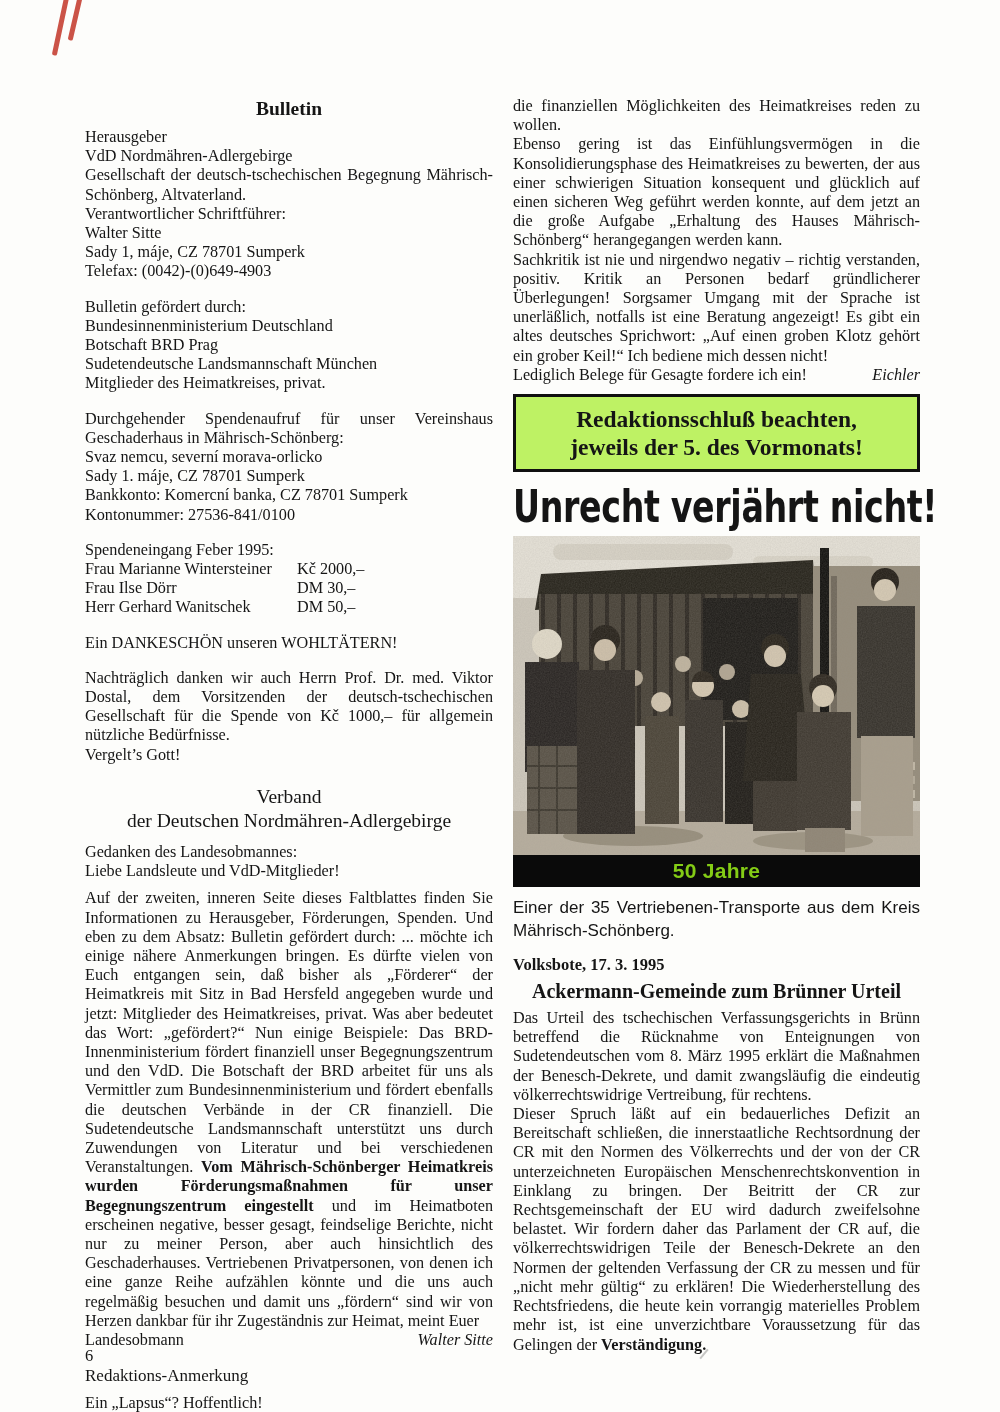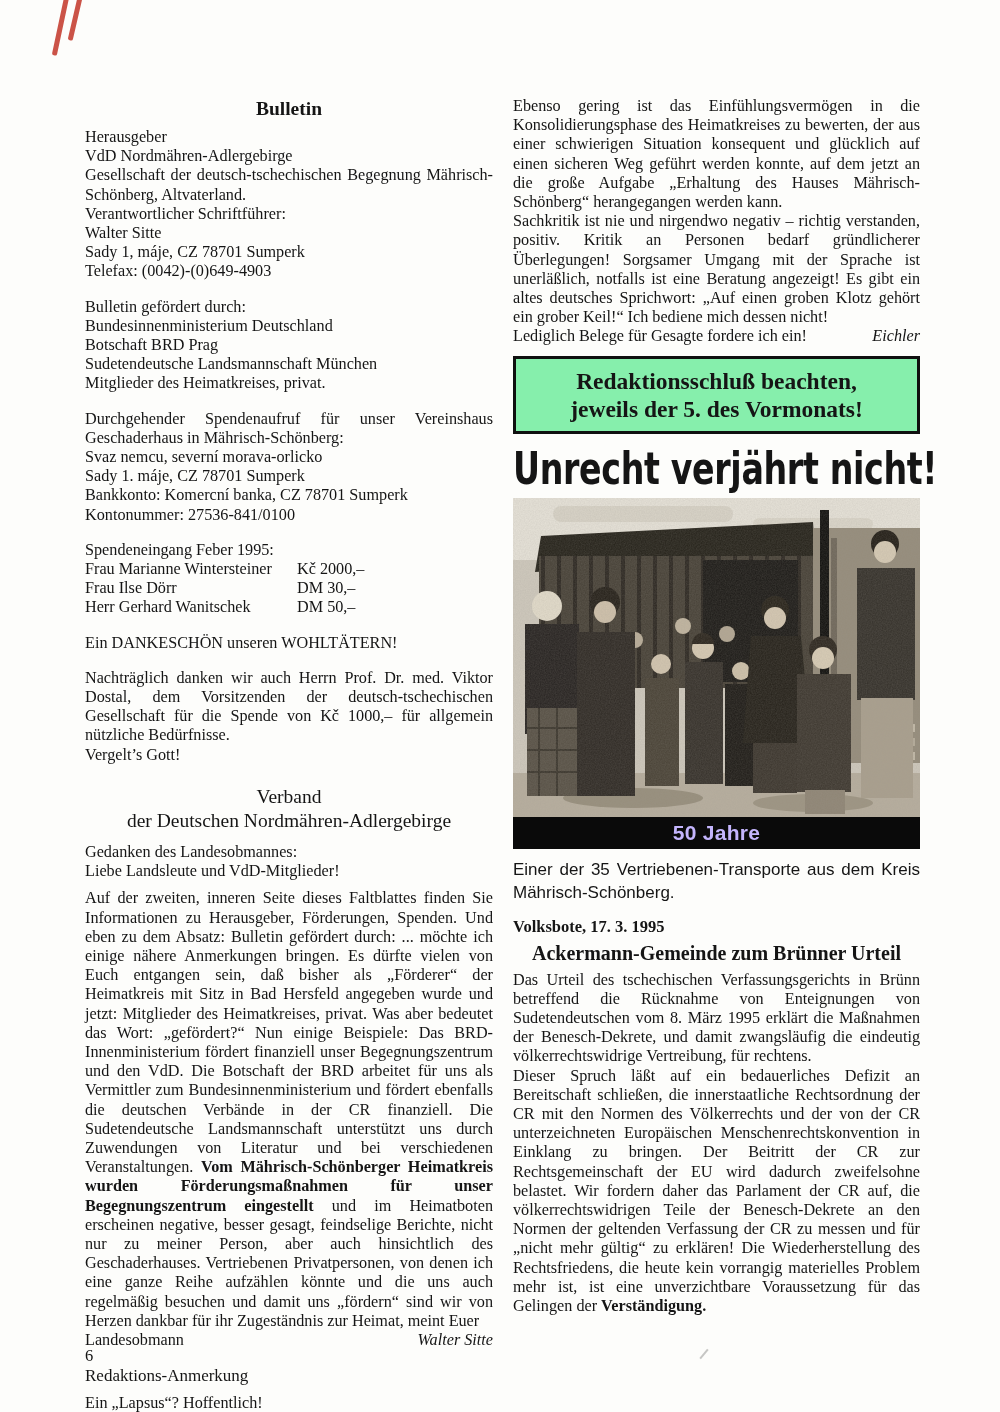--- a/index.html
+++ b/index.html
@@ -19,34 +19,34 @@
 
   .h-bulletin { text-align:center; font-weight:bold; font-size:19.5px; margin-bottom:8px; }
   .don-row { display:grid; grid-template-columns:212px 1fr; font-size:16.2px; line-height:19.2px; }
   .sig-line { display:flex; justify-content:space-between; font-size:16.2px; line-height:19.2px; }
   .sig { font-style:italic; }
 
   .verband-head { text-align:center; font-weight:normal; font-size:19.5px; line-height:24px; margin:20px 0 10px; }
   .bold-head { font-weight:normal; font-size:17px; margin:16px 0 8px; }
 
   .deadline-box {
-    border:3px solid #101010; background:#86efac;
+    border:3px solid #101010; background:#bef264;
     text-align:center; font-weight:bold; font-size:23.5px; line-height:28px;
     padding:8px 20px; margin-top:9px;
   }
   .big-headline {
     margin-top:9px; white-space:nowrap;
     font-family:"DejaVu Sans", sans-serif; font-weight:bold;
     font-size:45px; line-height:52px; letter-spacing:-0.5px;
     transform:scaleX(0.74); transform-origin:0 50%;
   }
   .photo-wrap { margin-top:3px; width:407px; height:319px; }
   .photo-wrap svg { display:block; }
   .photo-banner {
-    background:#0a0a0a; color:#c4b5fd; text-align:center;
+    background:#0a0a0a; color:#84cc16; text-align:center;
     font-family:"Liberation Sans", sans-serif; font-weight:bold;
     font-size:21px; line-height:25px; letter-spacing:0.3px; padding:3px 4px 4px;
   }
   .photo-caption {
     margin-top:9px; font-family:"Liberation Sans", sans-serif;
     font-size:17px; line-height:23px; text-align:justify;
   }
   .article-source { margin-top:13px; font-weight:bold; font-size:16.5px; }
   .article-title  { text-align:center; font-weight:bold; font-size:20px; margin:5px 0 6px; }
 
@@ -136,20 +136,21 @@
       <span class="sig">Walter Sitte</span>
     </div>
 
     <div class="bold-head">Redaktions-Anmerkung</div>
     <div class="line">Ein „Lapsus“? Hoffentlich!</div>
 
   </div>
 
   <div class="col col-right">
 
+    <div class="body-text">die finanziellen Möglichkeiten des Heimatkreises reden zu wollen.</div>
     <div class="body-text">Ebenso gering ist das Einfühlungsvermögen in die Konsolidierungsphase des Heimatkreises zu bewerten, der aus einer schwierigen Situation konsequent und glücklich auf einen sicheren Weg geführt werden konnte, auf dem jetzt an die große Aufgabe „Erhaltung des Hauses Mährisch-Schönberg“ herangegangen werden kann.</div>
     <div class="body-text">Sachkritik ist nie und nirgendwo negativ – richtig verstanden, positiv. Kritik an Personen bedarf gründlicherer Überlegungen! Sorgsamer Umgang mit der Sprache ist unerläßlich, notfalls ist eine Beratung angezeigt! Es gibt ein altes deutsches Sprichwort: „Auf einen groben Klotz gehört ein grober Keil!“ Ich bediene mich dessen nicht!</div>
     <div class="sig-line">
       <span>Lediglich Belege für Gesagte fordere ich ein!</span>
       <span class="sig">Eichler</span>
     </div>
 
     <div class="deadline-box">
       <div>Redaktionsschluß beachten,</div>
       <div>jeweils der 5. des Vormonats!</div>

